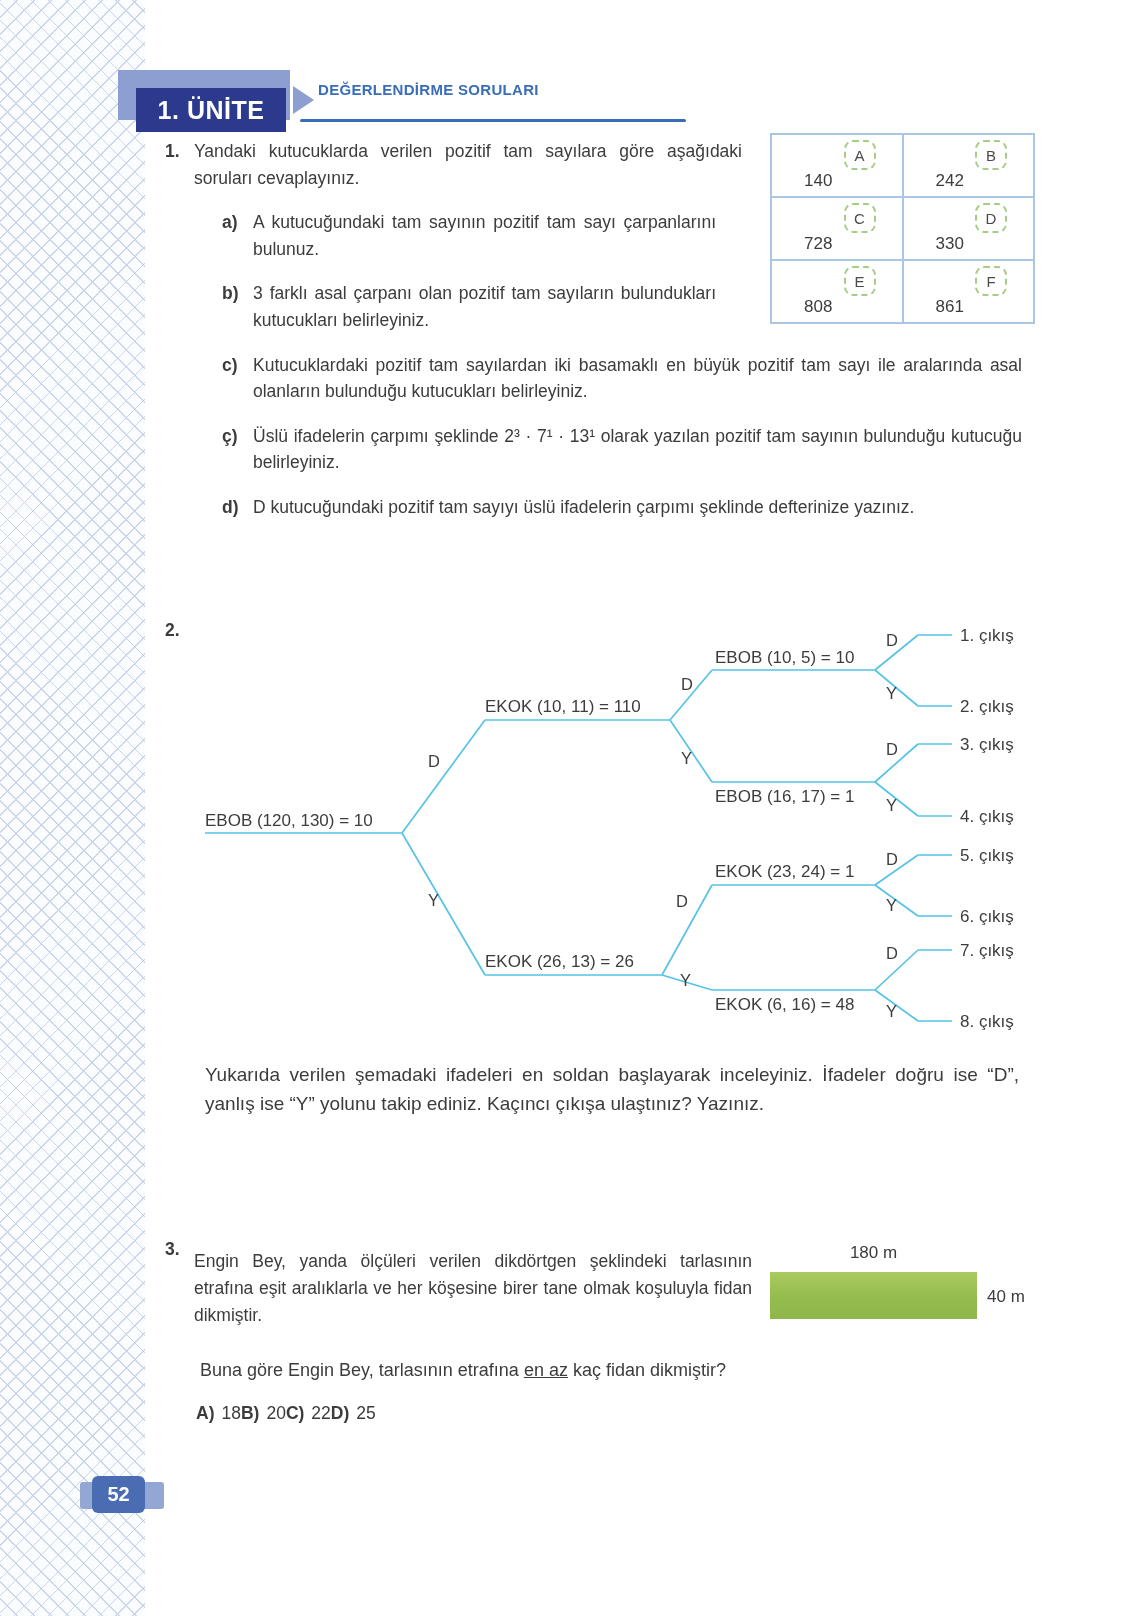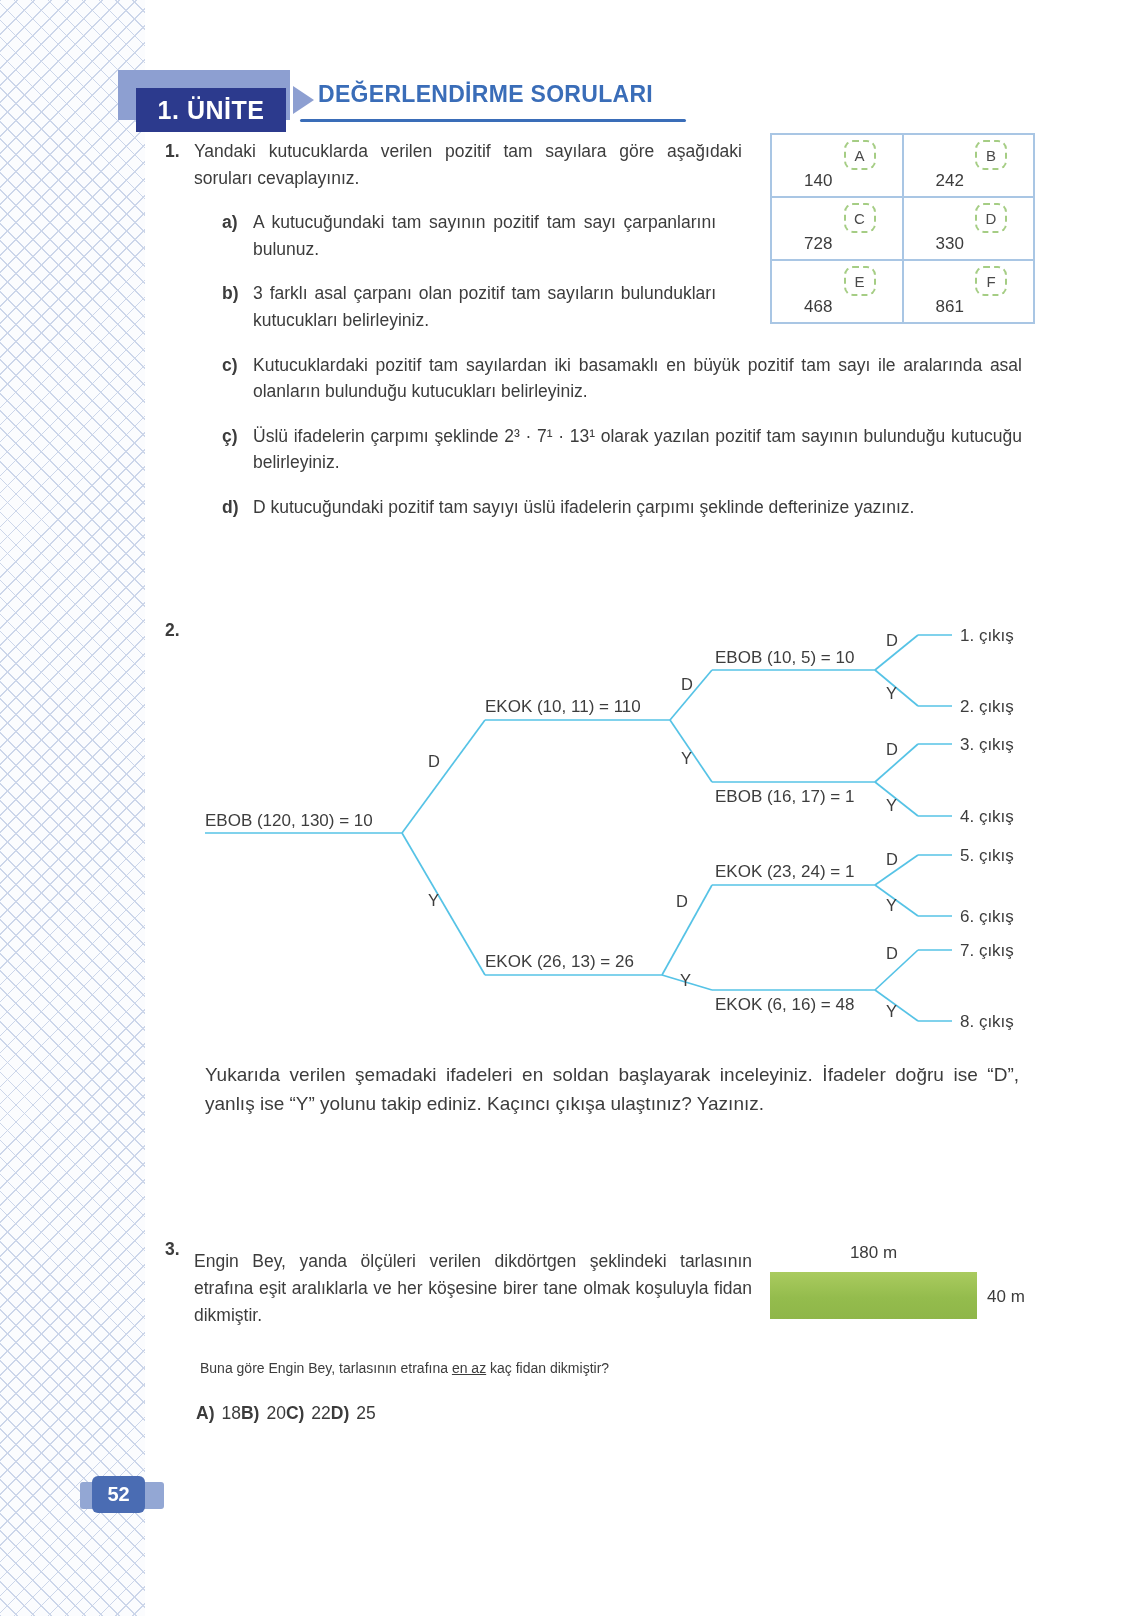--- a/index.html
+++ b/index.html
@@ -14,21 +14,21 @@
       repeating-linear-gradient(45deg,  #ccd6ea 0, #ccd6ea 1.2px, transparent 1.2px, transparent 12px),
       repeating-linear-gradient(135deg, #ccd6ea 0, #ccd6ea 1.2px, transparent 1.2px, transparent 12px);
   }
 
   
   .unit-badge-back { position:absolute; left:118px; top:70px; width:172px; height:50px; background:#8d9fd1; }
   .unit-badge { position:absolute; left:136px; top:88px; width:150px; height:44px; background:#2c3a8d;
     color:#fff; font-size:25px; font-weight:bold; display:flex; align-items:center; justify-content:center; letter-spacing:.5px; }
   .header-arrow { position:absolute; left:293px; top:86px; width:0; height:0;
     border-top:14px solid transparent; border-bottom:14px solid transparent; border-left:21px solid #8d9fd1; }
-  .header-title { position:absolute; left:318px; top:81px; font-size:23px; font-weight:bold; color:#3a6db8; letter-spacing:.3px; }
+  .header-title { position:absolute; left:318px; top:81px; font-size:15px; font-weight:bold; color:#3a6db8; letter-spacing:.3px; }
   .header-rule { position:absolute; left:300px; top:119px; width:386px; height:3px; background:#3a6db8; border-radius:2px; }
 
   
   .q1 { position:absolute; left:165px; top:138px; width:857px; font-size:17.5px; line-height:1.52; }
   .qrow { display:flex; }
   .qnum { width:29px; font-weight:bold; flex:none; }
   .q1-intro { width:548px; text-align:justify; }
   .q1-items { margin-top:18px; }
   .q1-item { display:flex; margin:0 0 18px 57px; }
   .ilabel { width:31px; font-weight:bold; flex:none; }
@@ -50,21 +50,21 @@
   .tree text.dy { font-size:16.5px; }
   .q2text { position:absolute; left:205px; top:1060px; width:814px; font-size:19px; line-height:1.55; text-align:justify; }
 
   
   .q3 { position:absolute; left:165px; top:1236px; width:857px; font-size:17.5px; line-height:1.55; }
   .q3text { width:558px; text-align:justify;margin-top:12px; }
   .field-w { position:absolute; left:770px; top:1243px; width:207px; text-align:center; font-size:17px; }
   .field { position:absolute; left:770px; top:1272px; width:207px; height:47px;
     background:linear-gradient(180deg,#aacb5f 0%, #94bc4d 55%, #8fb649 100%); }
   .field-h { position:absolute; left:987px; top:1287px; font-size:17px; }
-  .q3question { position:absolute; left:200px; top:1360px; font-size:14px; }
+  .q3question { position:absolute; left:200px; top:1360px; font-size:18px; }
   .q3question .u { text-decoration:underline; }
   .options { position:absolute; left:196px; top:1403px; width:826px; display:flex; justify-content:flex-start; font-size:17.5px; }
   .opt { white-space:nowrap; }
   .opt .olabel { font-weight:bold; margin-right:7px; }
 
   
   .pg-tab { position:absolute; left:80px; top:1482px; width:84px; height:27px; background:#93a7d4; border-radius:3px; }
   .pg-box { position:absolute; left:92px; top:1476px; width:53px; height:37px; background:#4a6cb3; border-radius:6px;
     display:flex; align-items:center; justify-content:center; color:#fff; font-size:20px; font-weight:bold; }
 </style>
@@ -121,21 +121,21 @@
     <div class="qcell">
       <div class="qbadge">C</div>
       <div class="qval">728</div>
     </div>
     <div class="qcell">
       <div class="qbadge">D</div>
       <div class="qval">330</div>
     </div>
     <div class="qcell">
       <div class="qbadge">E</div>
-      <div class="qval">468</div>
+      <div class="qval">808</div>
     </div>
     <div class="qcell">
       <div class="qbadge">F</div>
       <div class="qval">861</div>
     </div>
   </div>
 
   <div class="q2num">2.</div>
 
   <div class="tree">

